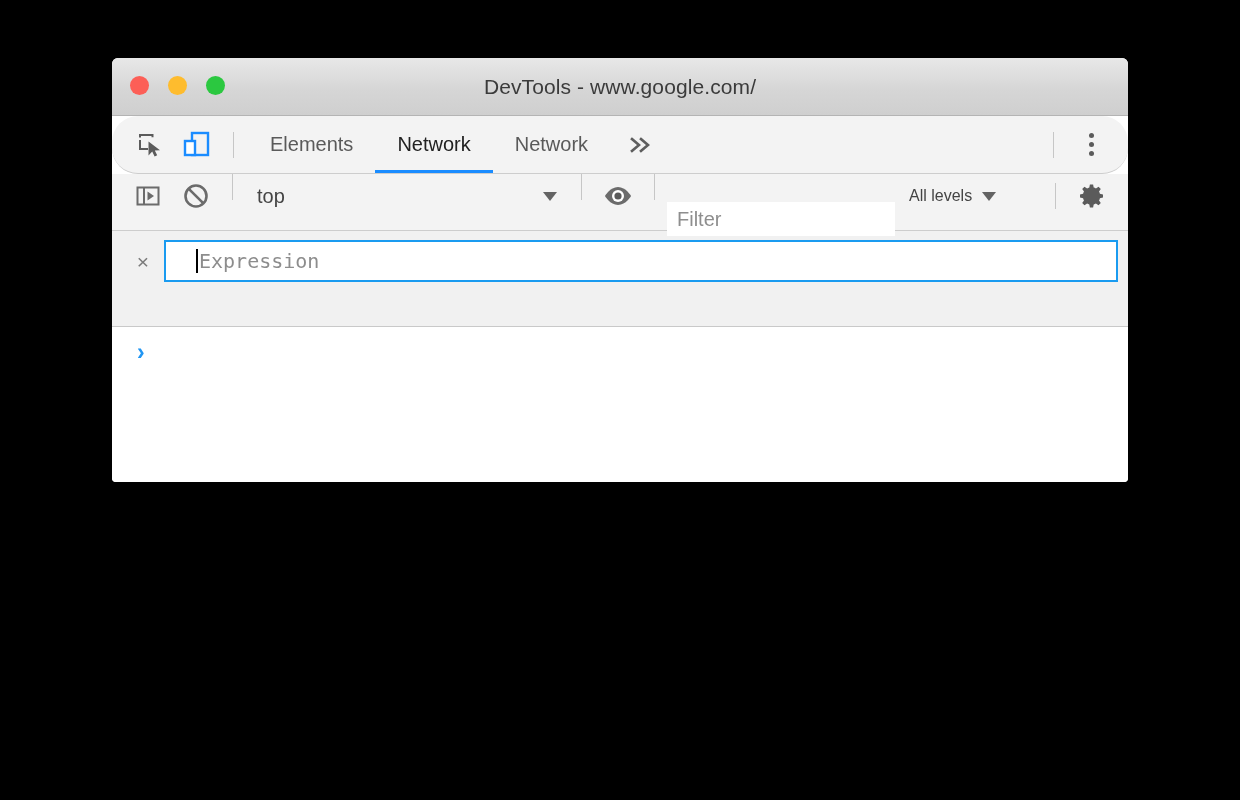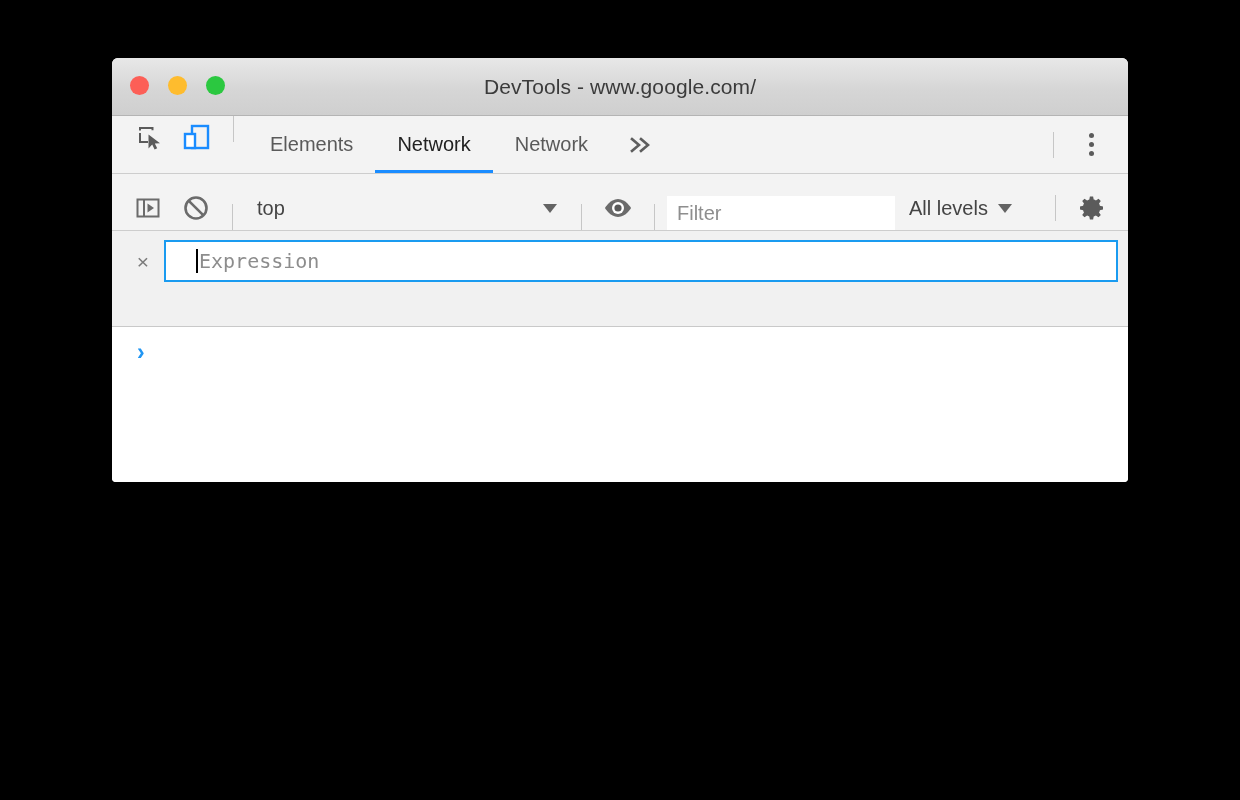--- a/index.html
+++ b/index.html
@@ -62,20 +62,22 @@
     font-family: "Liberation Sans", sans-serif;
   }
 
   
   .tabbar {
     position: relative;
     height: 57px;
     background: #f3f3f3;
     border-bottom: 1px solid #cdcdcd;
     display: flex;
+    align-items: center;
+    border-radius: 26px;
   }
   .tb-icon-btn {
     width: 46px;
     height: 44px;
     display: flex;
     align-items: center;
     justify-content: center;
     background: transparent;
     border: none;
     cursor: default;
@@ -146,21 +148,21 @@
     background: #5b5b5b;
   }
 
   
   .console-toolbar {
     position: relative;
     height: 56px;
     background: #f3f3f3;
     border-bottom: 1px solid #cdcdcd;
     display: flex;
-    align-items: flex-end;
+    align-items: flex-start;
   }
   .ct-btn {
     width: 48px;
     height: 44px;
     display: flex;
     align-items: center;
     justify-content: center;
     cursor: default;
   }
   .ct-btn:first-child { margin-left: 12px; }
@@ -199,21 +201,21 @@
     font-family: Liberation Sans, sans-serif;
     margin-top: 28px;
   }
   .filter-input::placeholder { color: #8e8e8e; opacity: 1; }
   .levels-select {
     display: flex;
     align-items: center;
     gap: 10px;
     height: 44px;
     padding: 0 14px;
-    font-size: 20px;
+    font-size: 16px;
     color: #444444;
     cursor: default;
     white-space: nowrap;
   }
   .ct-right {
     margin-left: auto;
     display: flex;
     align-items: center;
   }
   .gear-btn {

